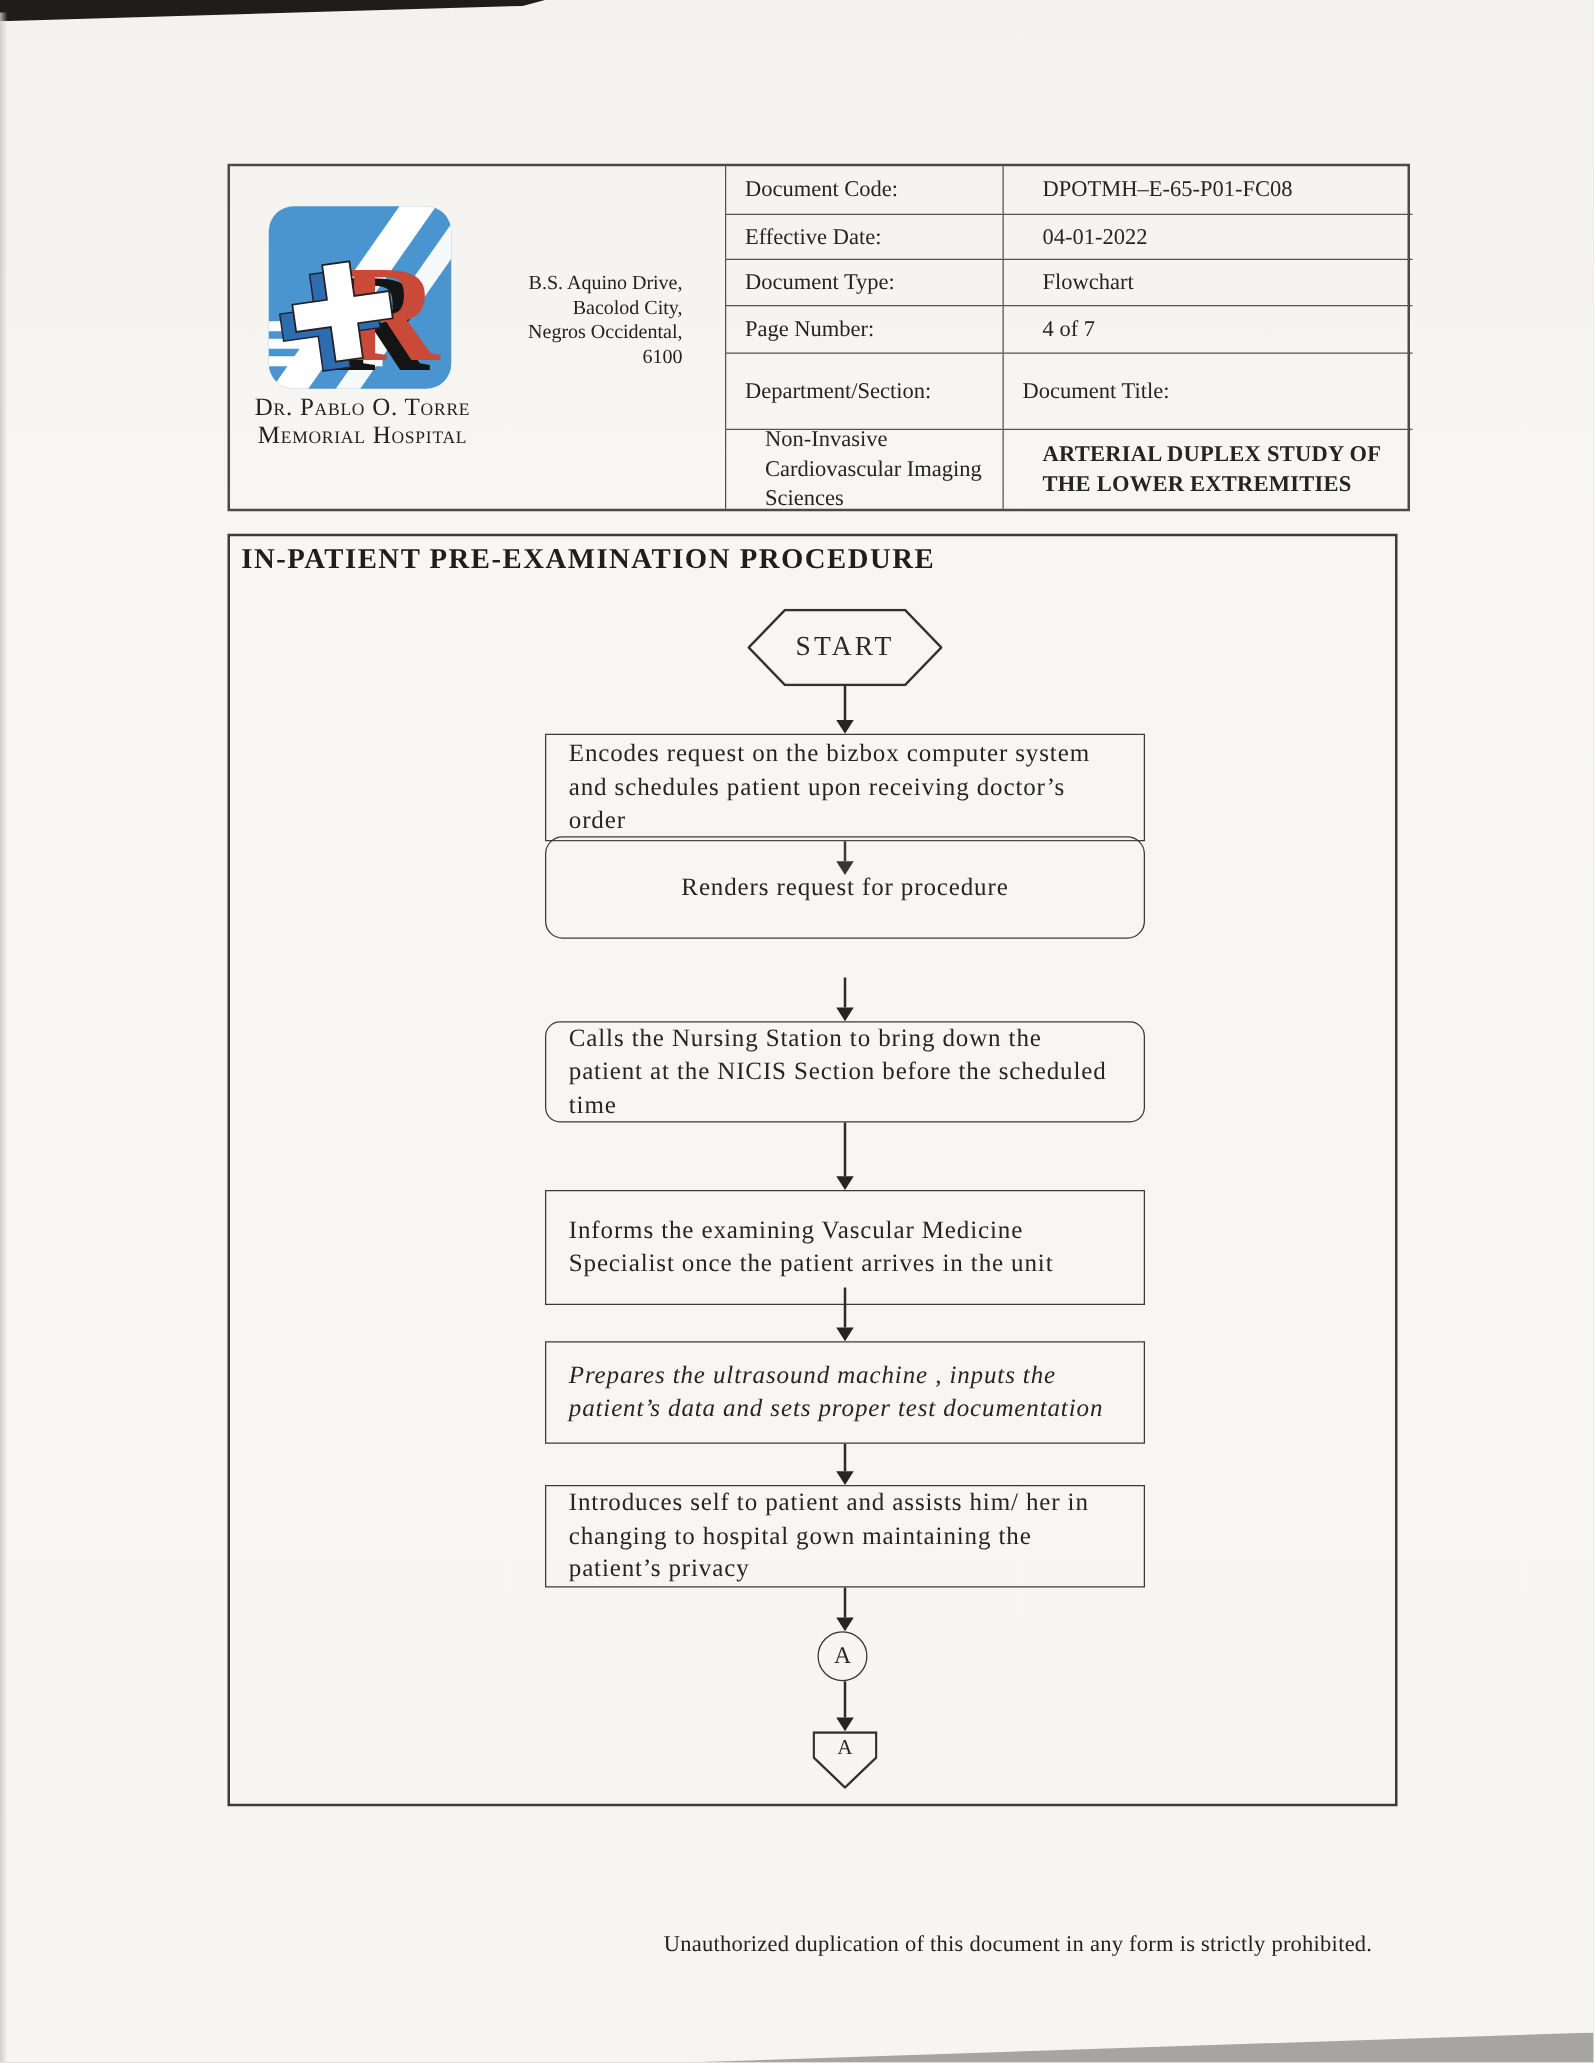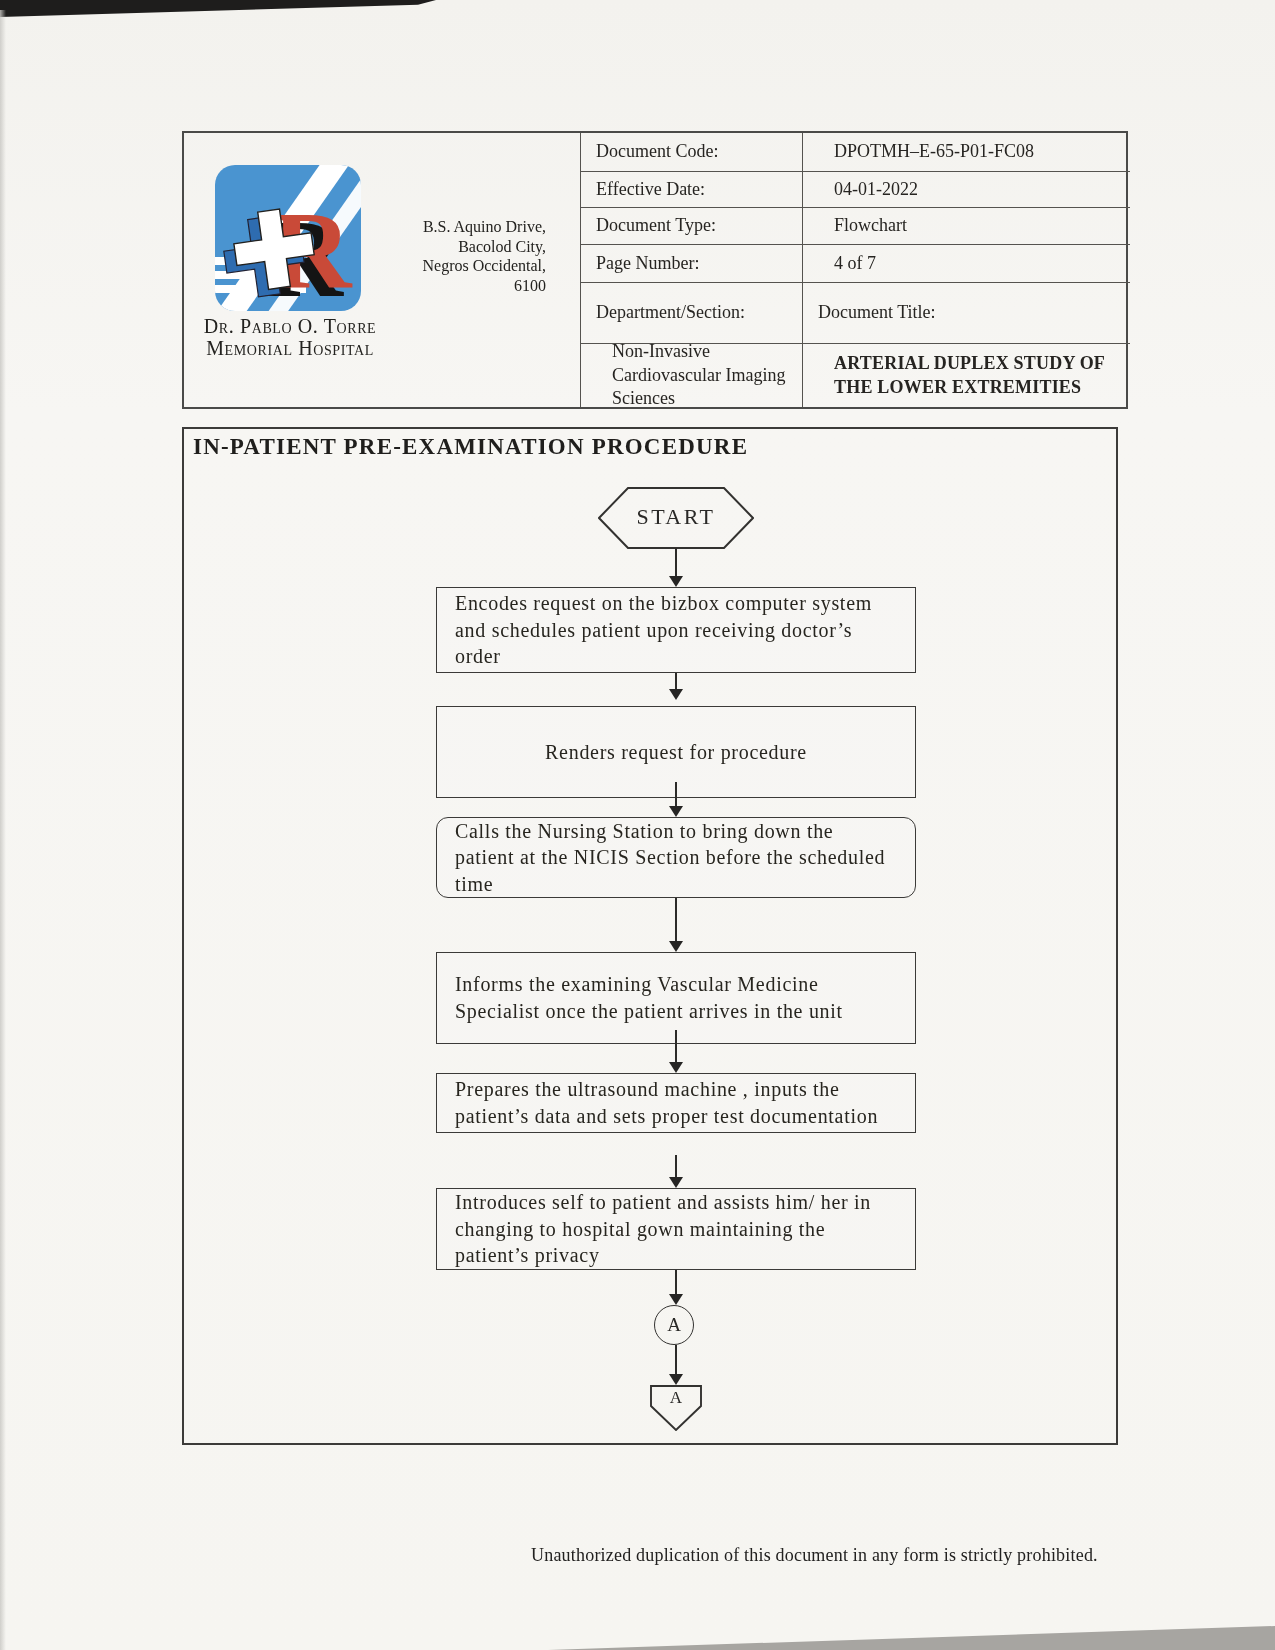--- a/index.html
+++ b/index.html
@@ -45,24 +45,24 @@
     letter-spacing:1.2px;color:#1f1e1c;}
   .hexwrap{position:absolute;left:598px;top:487px;width:156px;height:62px;}
   .hex-label{position:absolute;left:598px;top:487px;width:156px;height:60px;
     display:flex;align-items:center;justify-content:center;
     font-size:22px;letter-spacing:2.5px;color:#2a2927;}
   .step{position:absolute;left:436px;width:480px;box-sizing:border-box;
     border:1.9px solid #3b3a38;display:flex;align-items:center;justify-content:center;
     text-align:left;font-size:20px;line-height:1.33;letter-spacing:.7px;
     color:#27251f;padding:4px 18px;background:rgba(255,255,255,0.08);}
   .s1{top:587px;height:86px;}
-  .s2{top:706px;height:92px;}
+  .s2{top:669px;height:82px;border-radius:14px;}
   .s3{top:817px;height:81px;border-radius:12px;}
   .s4{top:952px;height:92px;}
-  .s5{top:1073px;height:60px;}
+  .s5{top:1073px;height:82px;font-style:italic;}
   .s6{top:1188px;height:82px;}
   
   .arrow{position:absolute;left:669px;width:14px;}
   .arrow .shaft{position:absolute;left:6px;top:0;width:2px;background:#2c2b29;}
   .arrow .head{position:absolute;left:0;bottom:0;width:0;height:0;
     border-left:7px solid transparent;border-right:7px solid transparent;
     border-top:11px solid #262524;}
   .a1{top:548px;height:39px;} .a1 .shaft{height:28px;}
   .a2{top:673px;height:27px;} .a2 .shaft{height:16px;}
   .a3{top:782px;height:35px;} .a3 .shaft{height:24px;}

